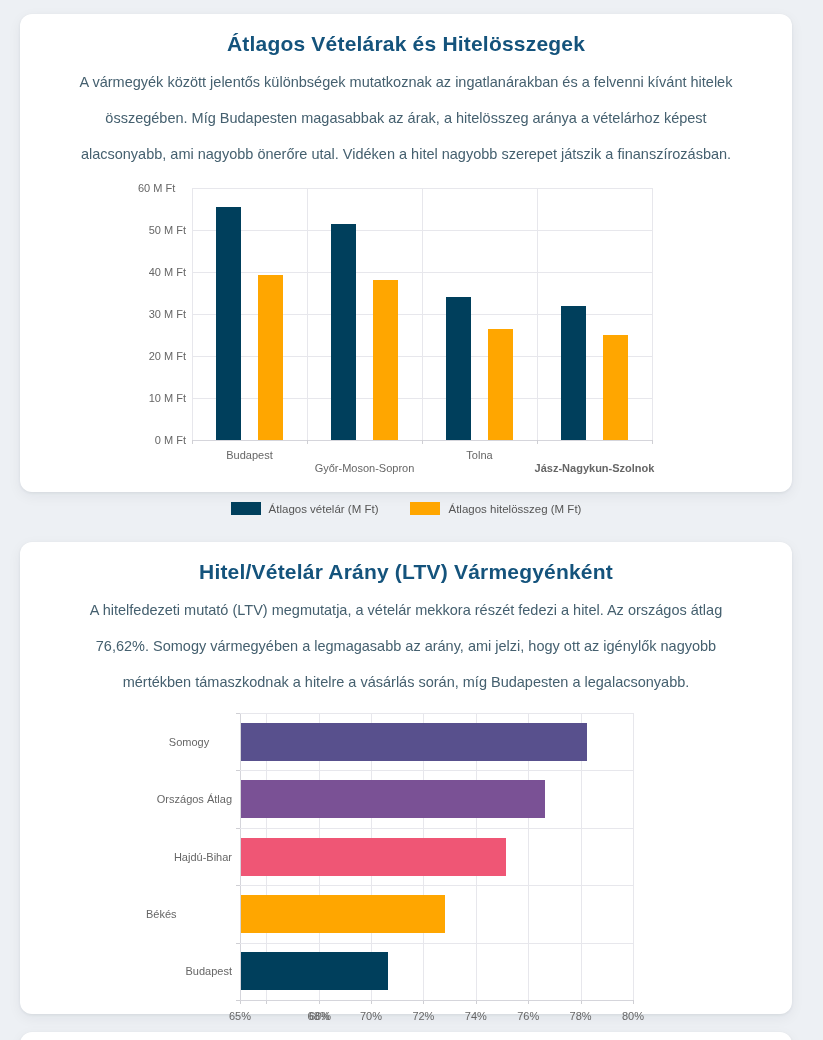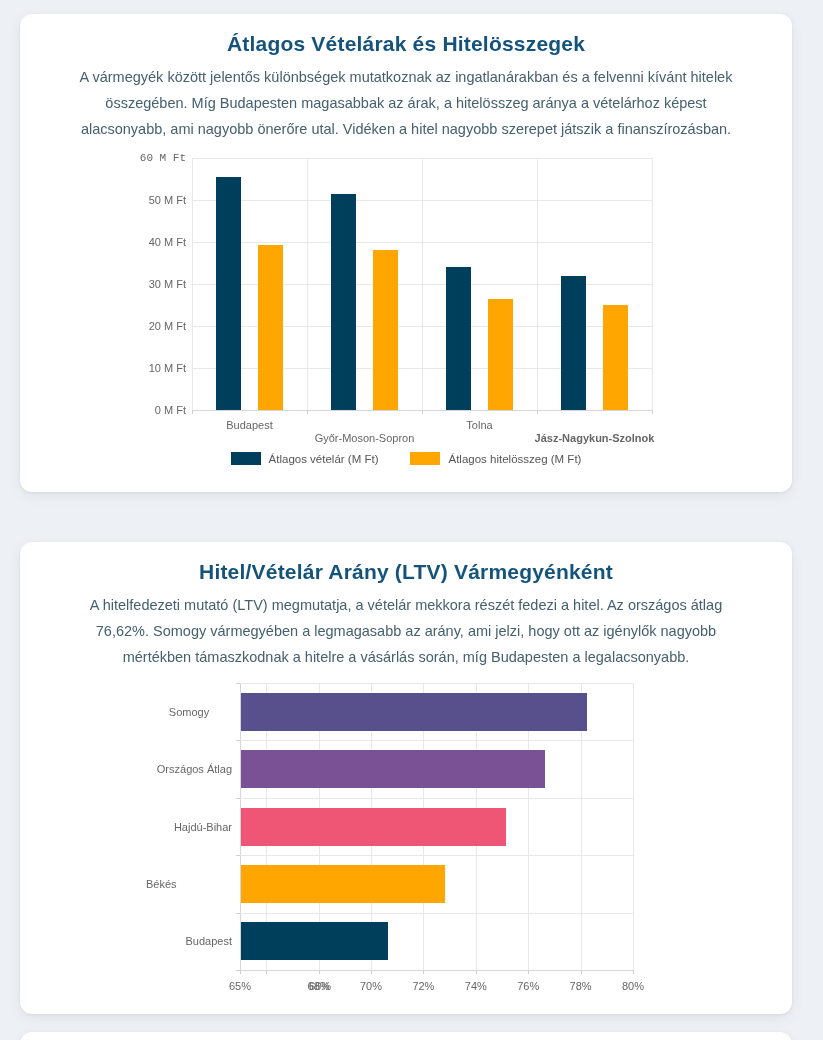--- a/index.html
+++ b/index.html
@@ -21,35 +21,35 @@
   }
   #card1{top:14px;height:478px}
   #card2{top:542px;height:472px}
   #card3{top:1032px;height:20px;border-radius:12px 12px 0 0}
   .card-title{
     margin:18px 16px 0;text-align:center;font-size:21px;font-weight:700;
     color:var(--title-color);letter-spacing:.2px;line-height:24px;
   }
   .card-desc{
     width:678px;margin:8px auto 0;text-align:center;font-size:14.5px;
-    line-height:26px;color:var(--text-color);
+    line-height:36px;color:var(--text-color);
   }
   .chart{position:relative}
   #chart1{width:514px;height:290px;margin:16px 0 0 118px}
   #chart2{width:487px;height:322px;margin:13px 0 0 126px}
   .gridline-h{position:absolute;height:1px;background:var(--gridline-color)}
   .gridline-v{position:absolute;width:1px;background:var(--gridline-color)}
   .axis-line{background:var(--axis-line-color)}
   .tickmark{background:#cfcfd4}
   .bar-v,.bar-h{position:absolute}
   .tick-label,.cat-label{
     position:absolute;font-size:11px;color:var(--axis-label-color);
     white-space:nowrap;line-height:12px;
   }
-  .legend{display:flex;justify-content:center;align-items:center;gap:32px;margin-top:4px}
+  .legend{display:flex;justify-content:center;align-items:center;gap:32px;margin-top:24px}
   .legend-item{display:flex;align-items:center;gap:8px;cursor:default}
   .legend-swatch{width:30px;height:13px}
   .legend-label{font-size:11.5px;color:var(--legend-label-color)}
 </style>
 </head>
 <body>
 
 <div class="card" id="card1">
   <h1 class="card-title">Átlagos Vételárak és Hitelösszegek</h1>
   <p class="card-desc">A vármegyék között jelentős különbségek mutatkoznak az ingatlanárakban és a felvenni kívánt hitelek összegében. Míg Budapesten magasabbak az árak, a hitelösszeg aránya a vételárhoz képest alacsonyabb, ami nagyobb önerőre utal. Vidéken a hitel nagyobb szerepet játszik a finanszírozásban.</p>
@@ -60,21 +60,21 @@
       <div class="tick-label" style="left: 0px; top: 204px; width: 48px; text-align: right;">10 M Ft</div>
       <div class="gridline-h" style="left: 54px; top: 168px; width: 460px;"></div>
       <div class="tick-label" style="left: 0px; top: 162px; width: 48px; text-align: right;">20 M Ft</div>
       <div class="gridline-h" style="left: 54px; top: 126px; width: 460px;"></div>
       <div class="tick-label" style="left: 0px; top: 120px; width: 48px; text-align: right;">30 M Ft</div>
       <div class="gridline-h" style="left: 54px; top: 84px; width: 460px;"></div>
       <div class="tick-label" style="left: 0px; top: 78px; width: 48px; text-align: right;">40 M Ft</div>
       <div class="gridline-h" style="left: 54px; top: 42px; width: 460px;"></div>
       <div class="tick-label" style="left: 0px; top: 36px; width: 48px; text-align: right;">50 M Ft</div>
       <div class="gridline-h" style="left: 54px; top: 0px; width: 460px;"></div>
-      <div class="tick-label" style="left: 0px; top: -6px; width: 48px; text-align: right; font-family: Liberation Mono, monospace;">60 M Ft</div>
+      <div class="tick-label" style="left: 0px; top: -6px; width: 48px; text-align: left;">60 M Ft</div>
       <div class="gridline-v" style="left: 54px; top: 0px; height: 252px;"></div>
       <div class="gridline-v tickmark" style="left: 54px; top: 252px; height: 4px;"></div>
       <div class="gridline-v" style="left: 169px; top: 0px; height: 252px;"></div>
       <div class="gridline-v tickmark" style="left: 169px; top: 252px; height: 4px;"></div>
       <div class="gridline-v" style="left: 284px; top: 0px; height: 252px;"></div>
       <div class="gridline-v tickmark" style="left: 284px; top: 252px; height: 4px;"></div>
       <div class="gridline-v" style="left: 399px; top: 0px; height: 252px;"></div>
       <div class="gridline-v tickmark" style="left: 399px; top: 252px; height: 4px;"></div>
       <div class="gridline-v" style="left: 514px; top: 0px; height: 252px;"></div>
       <div class="gridline-v tickmark" style="left: 514px; top: 252px; height: 4px;"></div>

